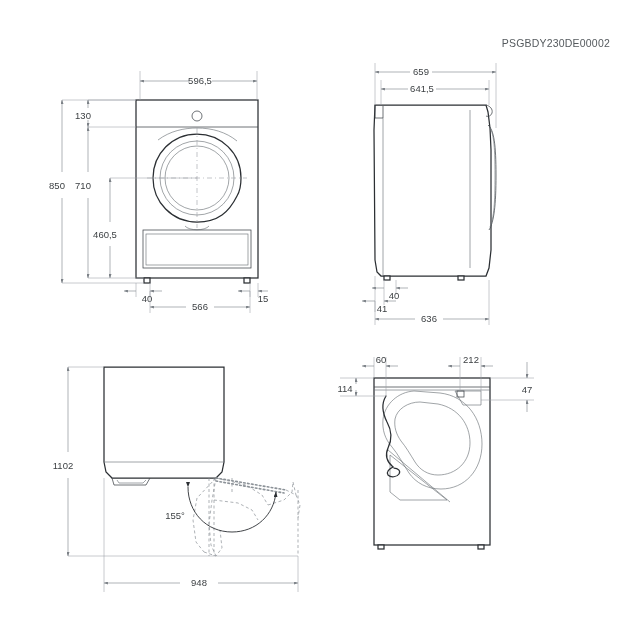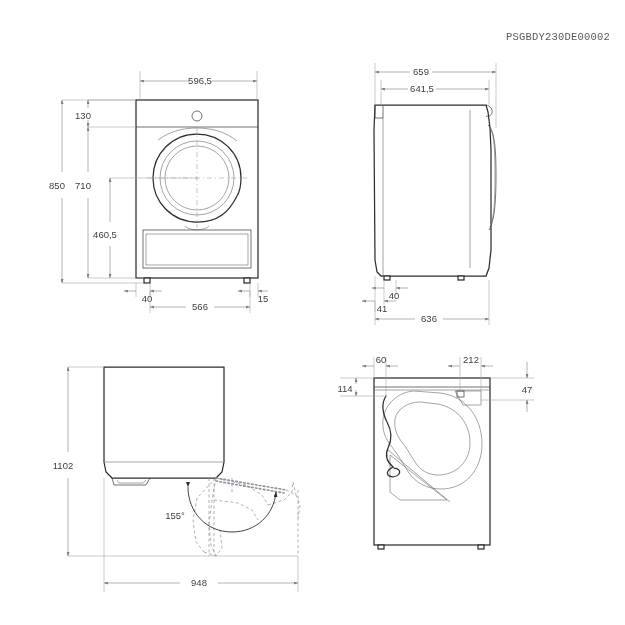--- a/index.html
+++ b/index.html
@@ -16,25 +16,25 @@
   }
   #sheet {
     position: absolute;
     left: 0; top: 0;
     width: 625px;
     height: 625px;
   }
   .code-label {
     position: absolute;
     right: 15px;
-    top: 31px;
+    top: 37px;
     font-size: 10.5px;
     letter-spacing: 0.2px;
     color: #555a5e;
-    font-family: Liberation Mono, monospace;
+    font-family: Liberation Sans, sans-serif;
     white-space: nowrap;
   }
   svg text {
     font-family: "Liberation Sans", sans-serif;
     font-size: 9.5px;
     fill: #3b3f42;
   }
   .dimline { stroke: #7b8086; stroke-width: 0.6; fill: none; }
   .extline { stroke: #9aa0a5; stroke-width: 0.55; fill: none; }
   .body-outline { stroke: #2b2f33; stroke-width: 1.25; fill: #ffffff; }

